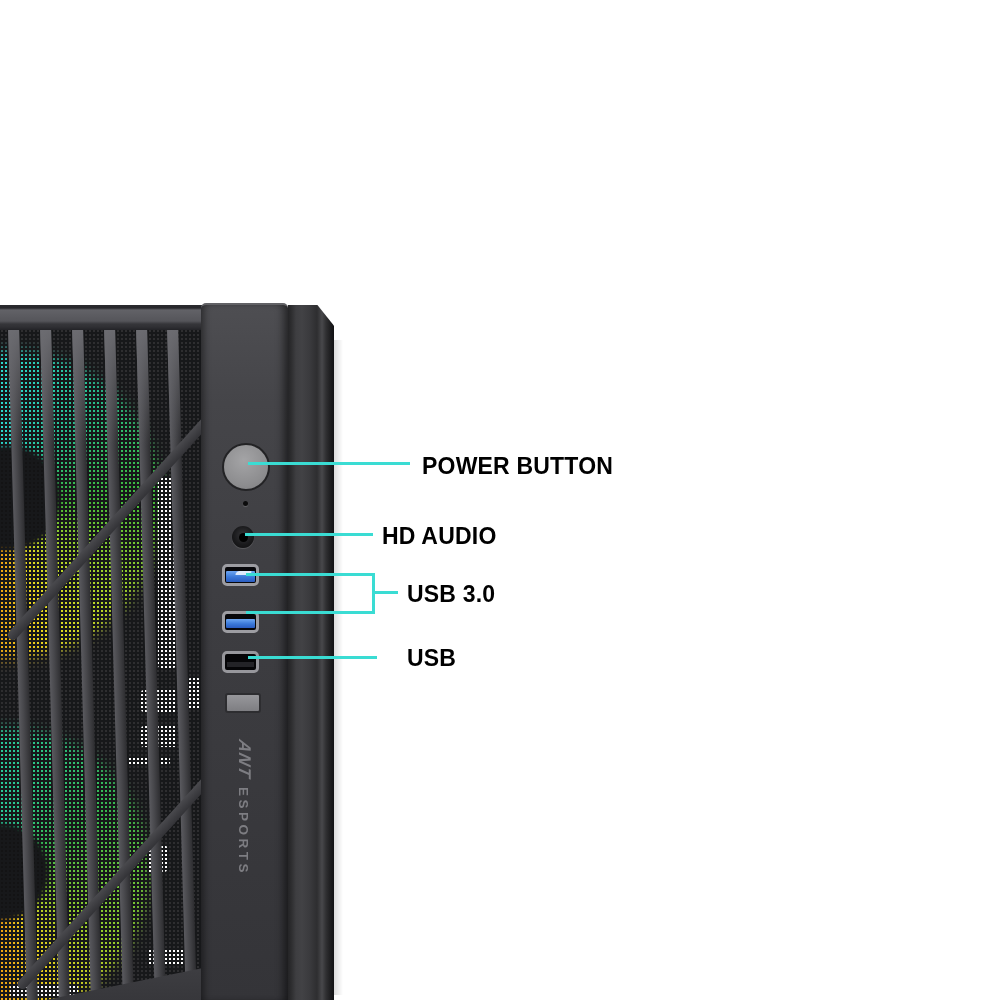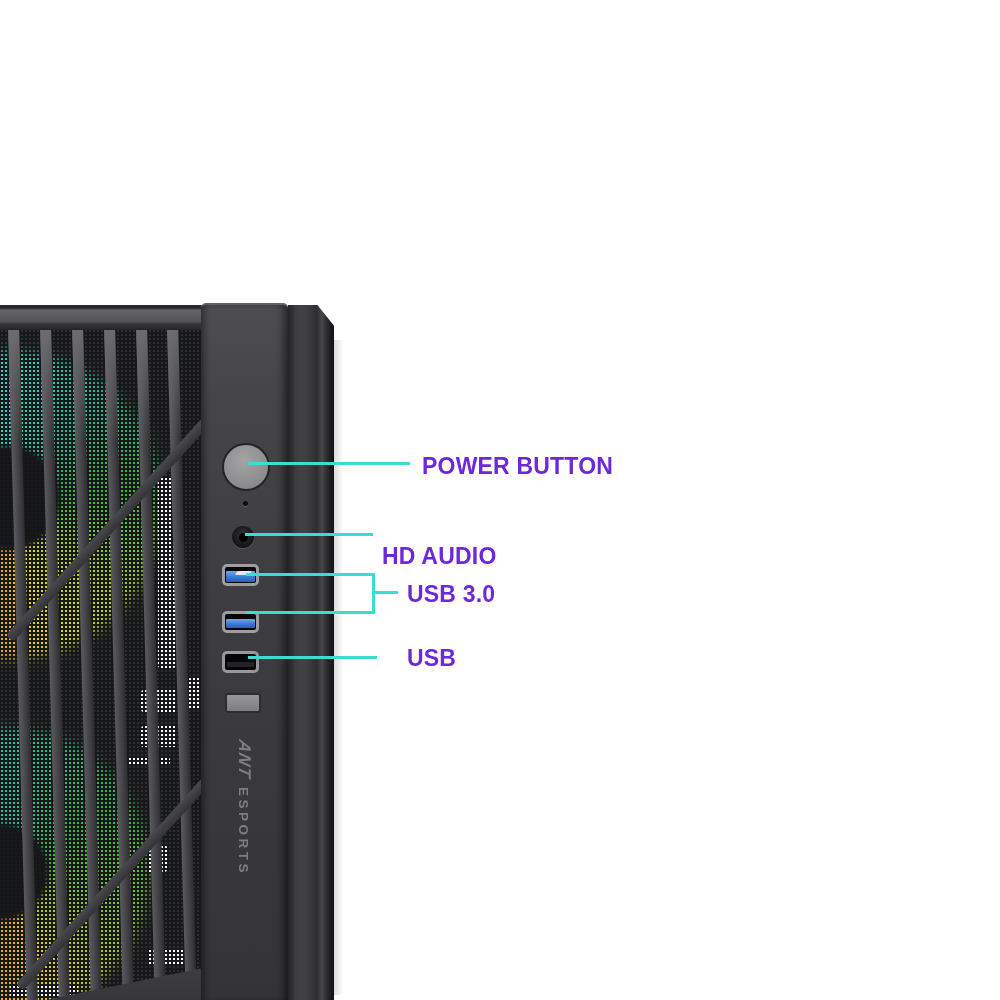--- a/index.html
+++ b/index.html
@@ -86,21 +86,21 @@
     box-sizing:border-box;background:linear-gradient(180deg,#97979b,#7e7e82);}
   .logo{position:absolute;left:-26px;top:494px;width:138px;height:18px;transform:rotate(90deg);
     display:flex;align-items:center;justify-content:center;gap:9px;color:#7d7d82;white-space:nowrap;}
   .logo .ant{font-style:italic;font-weight:900;font-size:17px;letter-spacing:1px;transform:skewX(-14deg);}
   .logo .esports{font-weight:700;font-size:13.5px;letter-spacing:3.5px;}
 
   
   .cl{position:absolute;height:3px;z-index:20;}
   .clv{position:absolute;width:3px;z-index:20;}
   .callout-label{position:absolute;transform:translateY(-50%);z-index:21;
-    font-size:23px;font-weight:bold;color:#6d28d9;letter-spacing:0.2px;white-space:nowrap;}
+    font-size:23px;font-weight:bold;color:#000000;letter-spacing:0.2px;white-space:nowrap;}
 </style>
 </head>
 <body>
 
 <div id="stage">
 
 
   <div class="edge-shadow"></div>
 
   <div class="case">
@@ -164,17 +164,17 @@
 
   <div class="cl" style="left:248px;top:462px;width:162px;background:#3ADCD3;"></div>
   <div class="cl" style="left:245px;top:533px;width:128px;background:#3ADCD3;"></div>
   <div class="cl" style="left:246px;top:573px;width:129px;background:#3ADCD3;"></div>
   <div class="cl" style="left:246px;top:611px;width:129px;background:#3ADCD3;"></div>
   <div class="clv" style="left:372px;top:573px;height:41px;background:#3ADCD3;"></div>
   <div class="cl" style="left:375px;top:591px;width:23px;background:#3ADCD3;"></div>
   <div class="cl" style="left:248px;top:656px;width:129px;background:#3ADCD3;"></div>
 
   <div class="callout-label" style="left:422px;top:466px;">POWER BUTTON</div>
-  <div class="callout-label" style="left:382px;top:536px;margin-top:20px;">HD AUDIO</div>
+  <div class="callout-label" style="left:382px;top:536px;">HD AUDIO</div>
   <div class="callout-label" style="left:407px;top:594px;text-align:right;">USB 3.0</div>
   <div class="callout-label" style="left:407px;top:658px;">USB</div>
 
 </div>
 
 </body></html>

